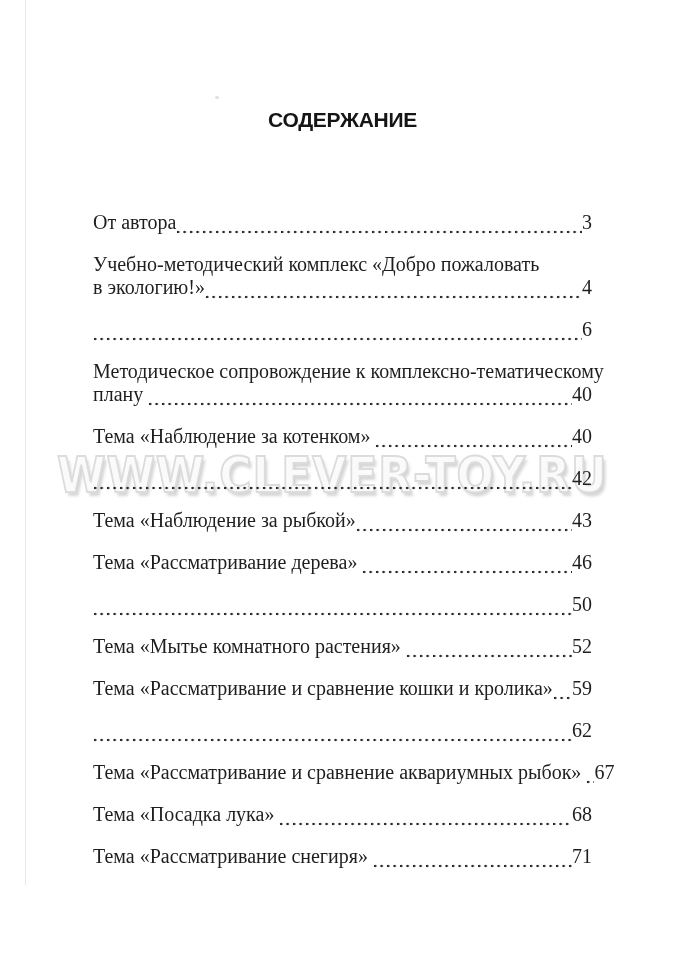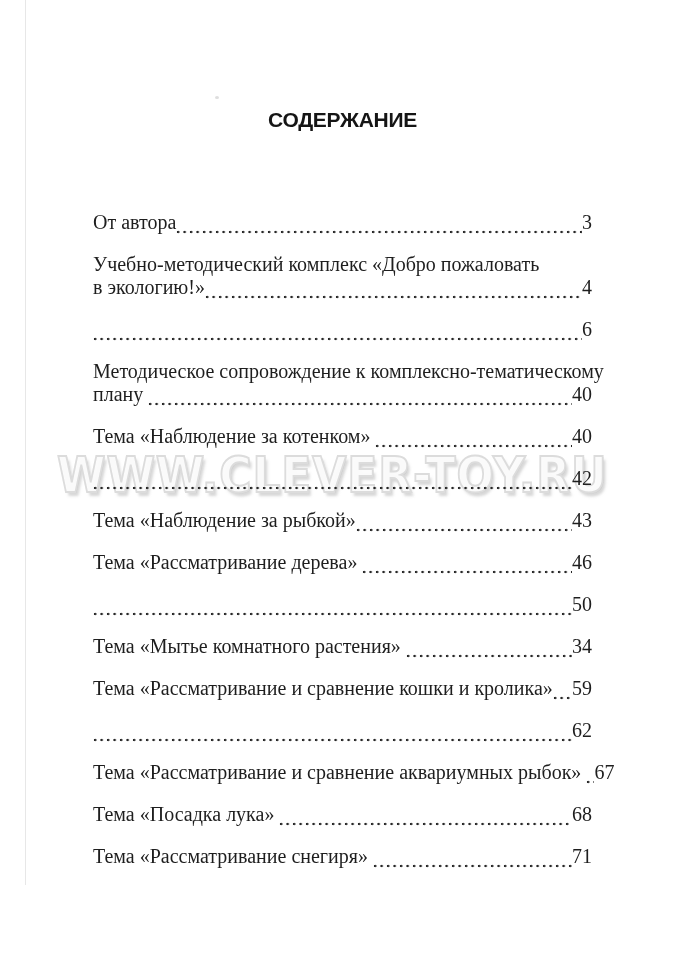--- a/index.html
+++ b/index.html
@@ -181,21 +181,21 @@
       <div class="toc-line">
         <span class="toc-dots"></span>
         <span class="toc-page">50</span>
       </div>
     </div>
 
     <div class="toc-item">
       <div class="toc-line">
         <span class="toc-text">Тема «Мытье комнатного растения» </span>
         <span class="toc-dots"></span>
-        <span class="toc-page">34</span>
+        <span class="toc-page">52</span>
       </div>
     </div>
 
     <div class="toc-item">
       <div class="toc-line">
         <span class="toc-text">Тема «Рассматривание и сравнение кошки и кролика»</span>
         <span class="toc-dots"></span>
         <span class="toc-page">59</span>
       </div>
     </div>

